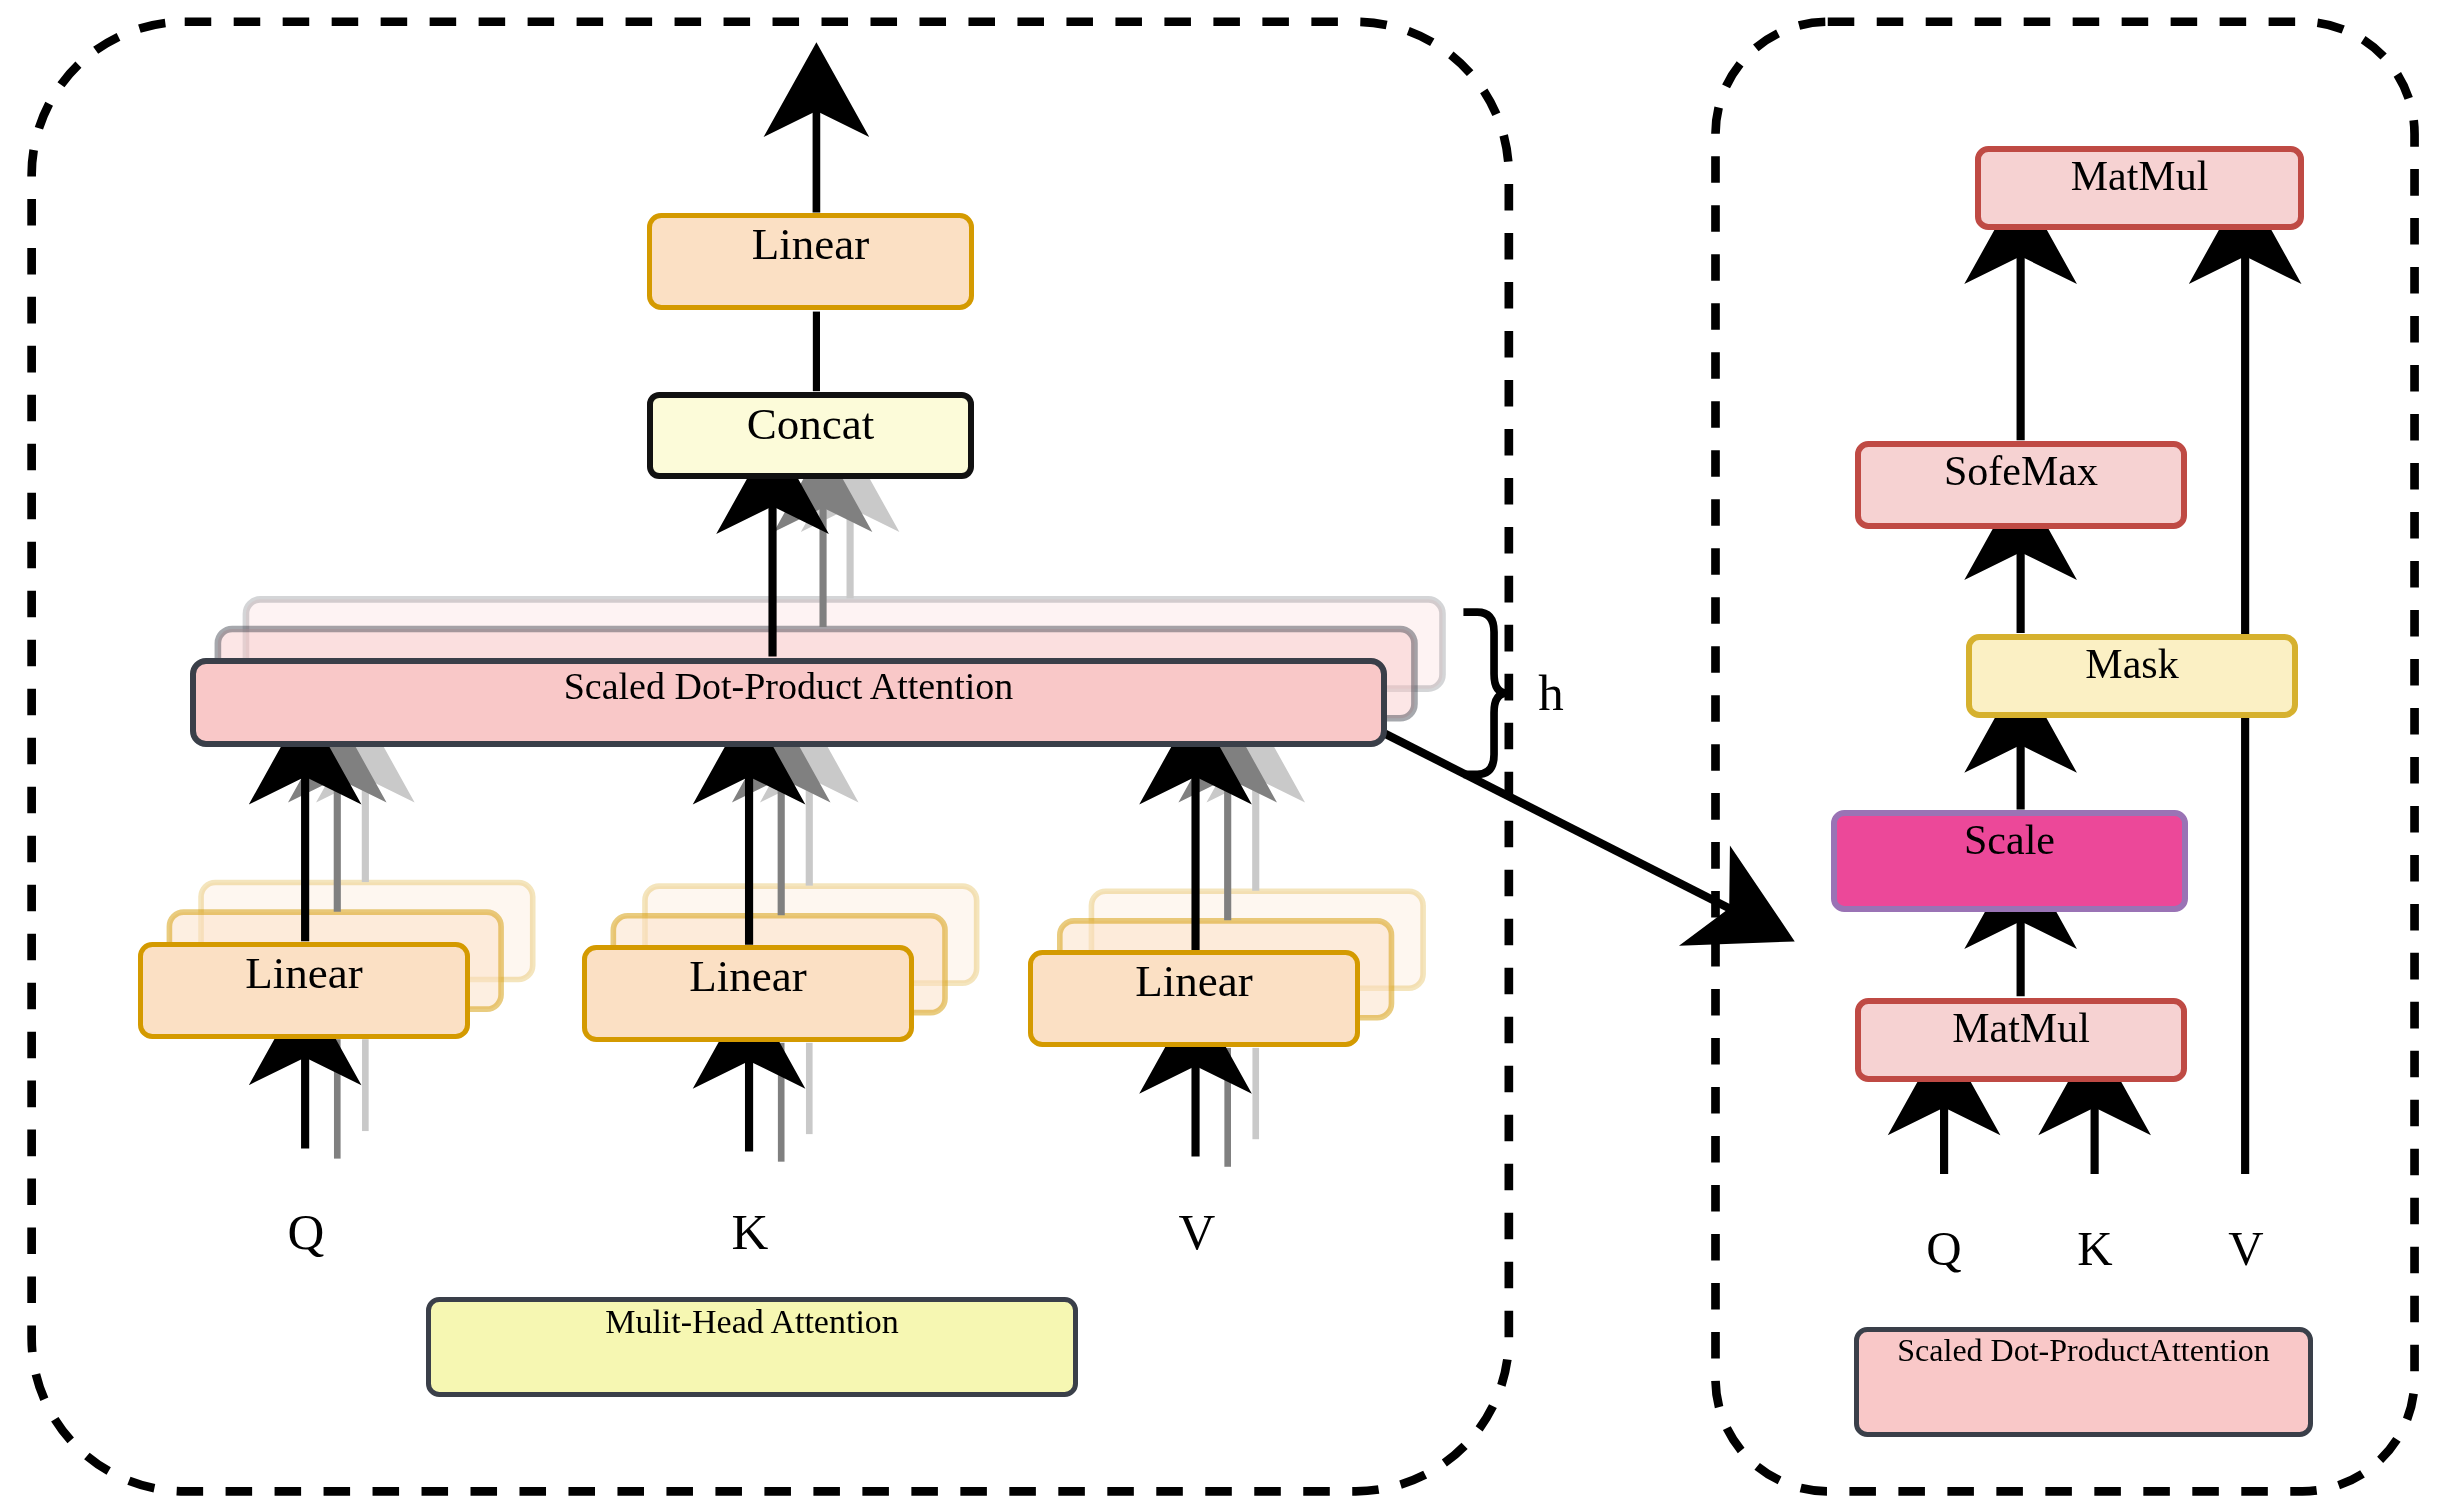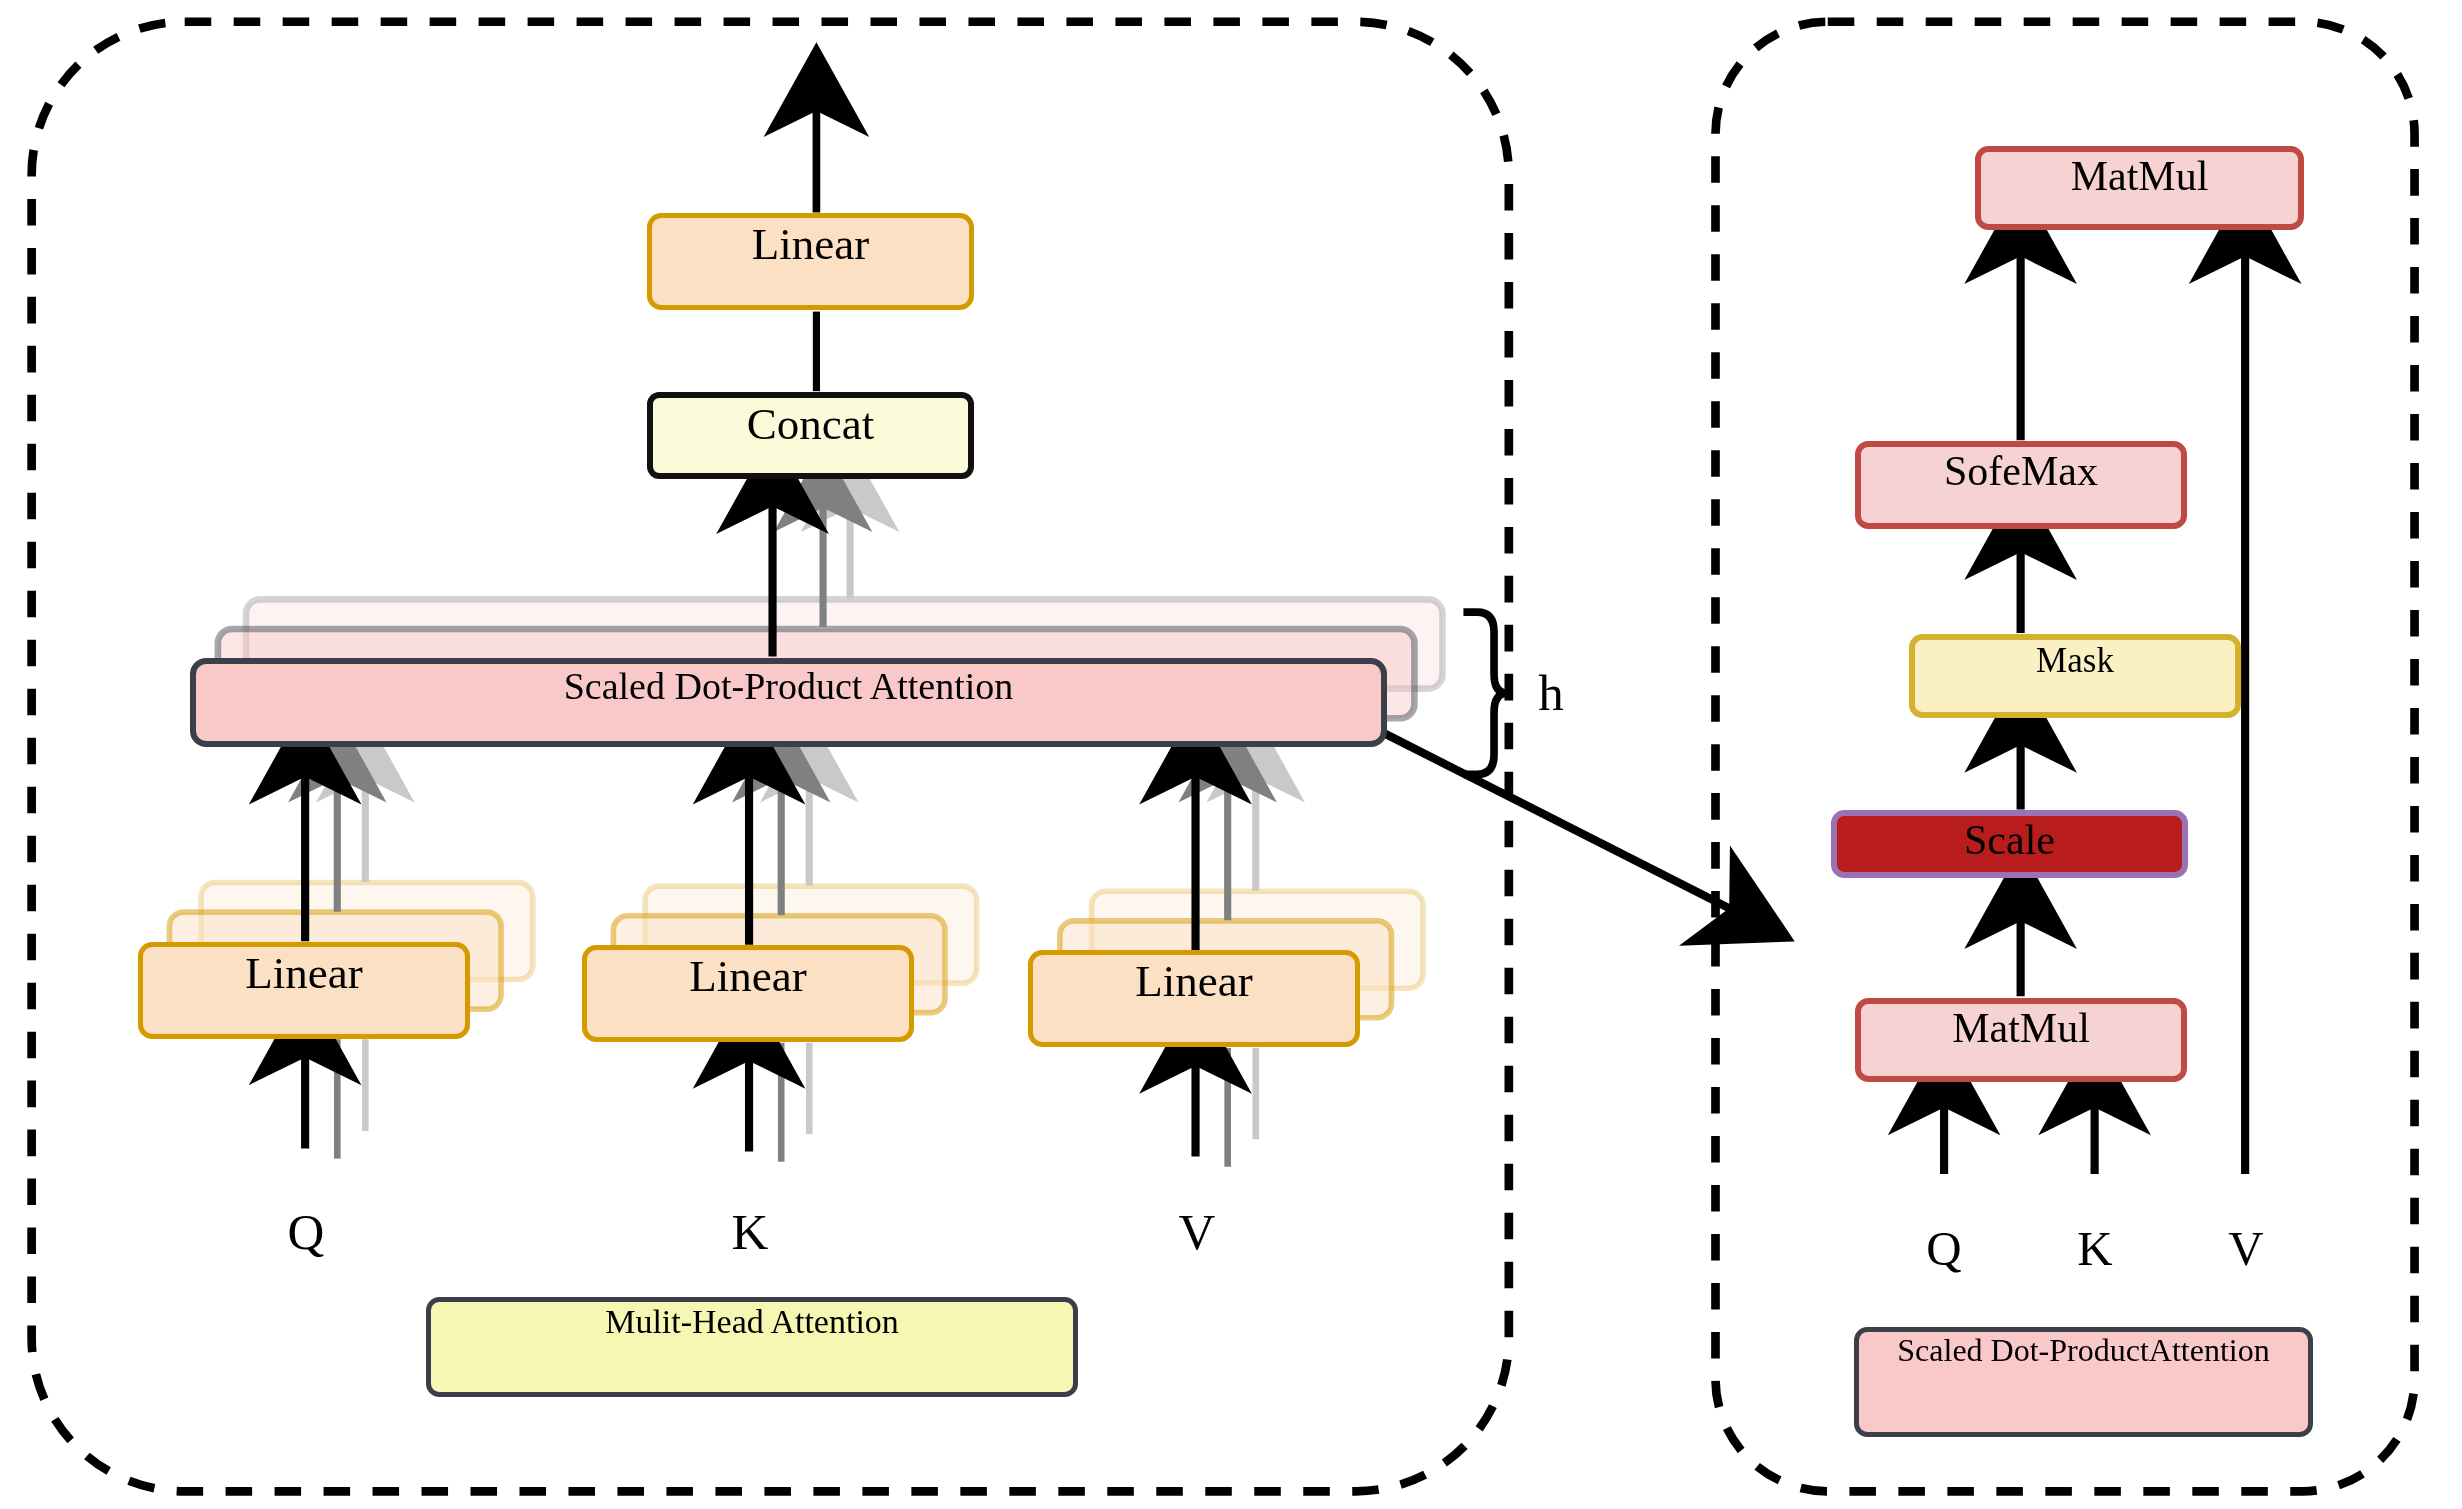--- a/index.html
+++ b/index.html
@@ -137,25 +137,25 @@
   </div>
 
   <div class="node" style="left:1975px;top:146px;width:329px;height:84px;background:#f6d2d2;border:6.1px solid #bf4a44;border-radius:13.3px;font-size:42px;">
     <span class="nodetext">MatMul</span>
   </div>
 
   <div class="node" style="left:1855px;top:441px;width:332px;height:88px;background:#f6d2d2;border:6.1px solid #bf4a44;border-radius:13.3px;font-size:42px;">
     <span class="nodetext">SofeMax</span>
   </div>
 
-  <div class="node" style="left:1909px;top:634px;width:332px;height:84px;background:#fbf0c4;border:6.1px solid #d6b12e;border-radius:13.3px;font-size:35px;">
+  <div class="node" style="left:1966px;top:634px;width:332px;height:84px;background:#fbf0c4;border:6.1px solid #d6b12e;border-radius:13.3px;font-size:42px;">
     <span class="nodetext">Mask</span>
   </div>
 
-  <div class="node" style="left:1831px;top:810px;width:357px;height:68px;background:#b91c1c;border:6.1px solid #9a73b5;border-radius:13.3px;font-size:42px;">
+  <div class="node" style="left:1831px;top:810px;width:357px;height:102px;background:#ec4899;border:6.1px solid #9a73b5;border-radius:13.3px;font-size:42px;">
     <span class="nodetext">Scale</span>
   </div>
 
   <div class="node" style="left:1855px;top:998px;width:332px;height:84px;background:#f6d2d2;border:6.1px solid #bf4a44;border-radius:13.3px;font-size:42px;">
     <span class="nodetext">MatMul</span>
   </div>
 
   <div class="node" style="left:1898px;top:1220px;width:92px;height:66px;font-size:49px;">
     <span class="nodetext">Q</span>
   </div>

